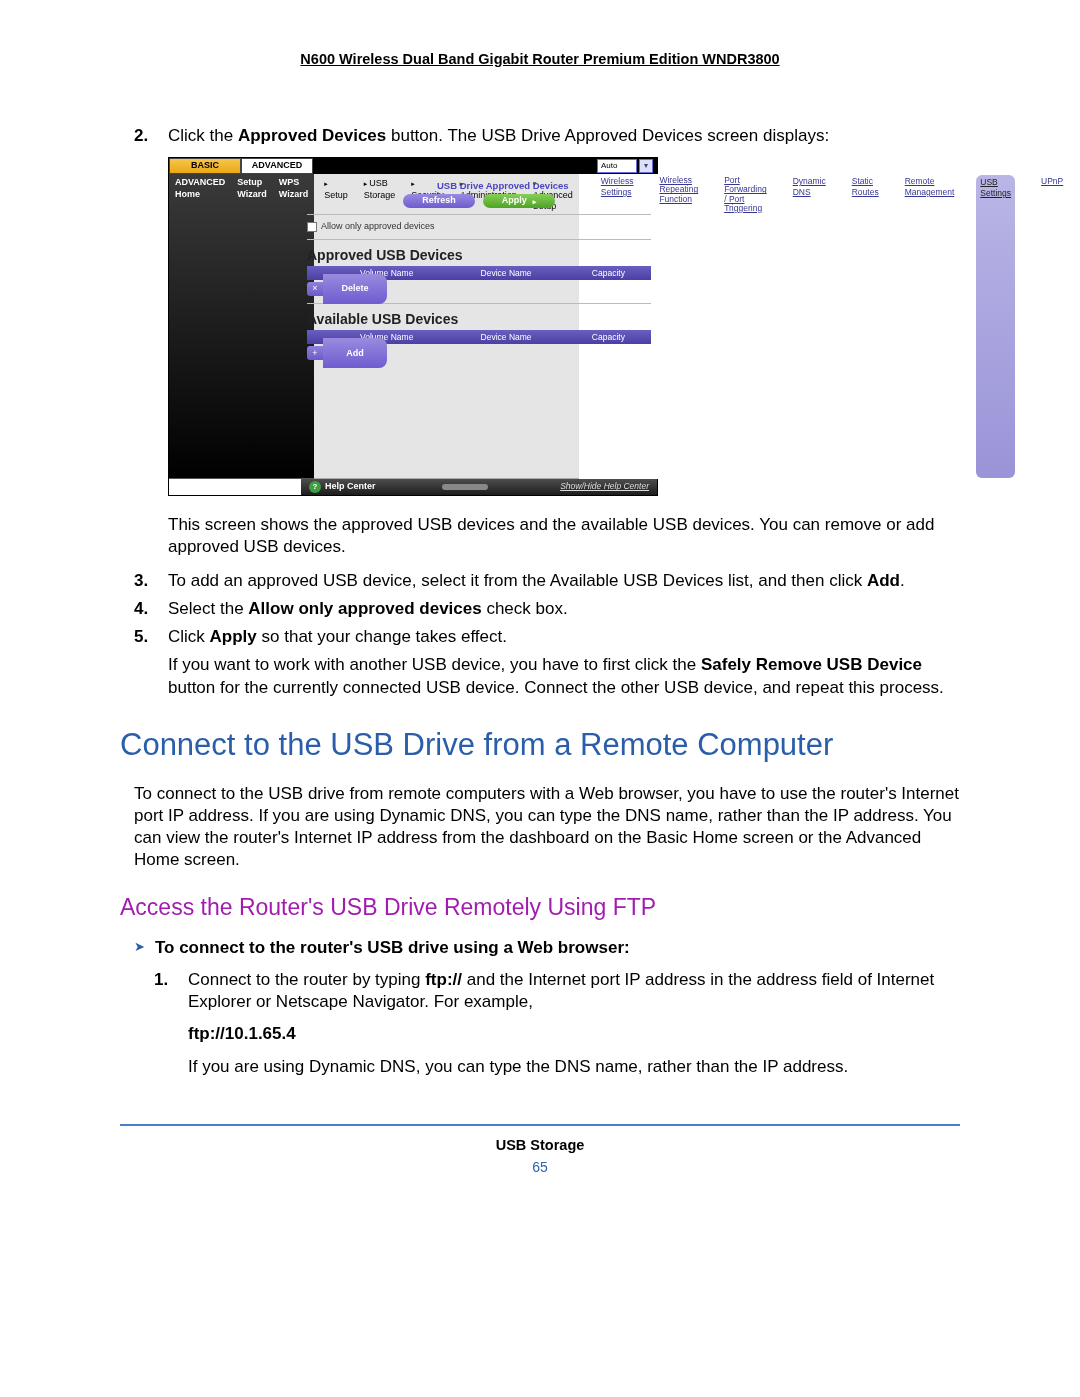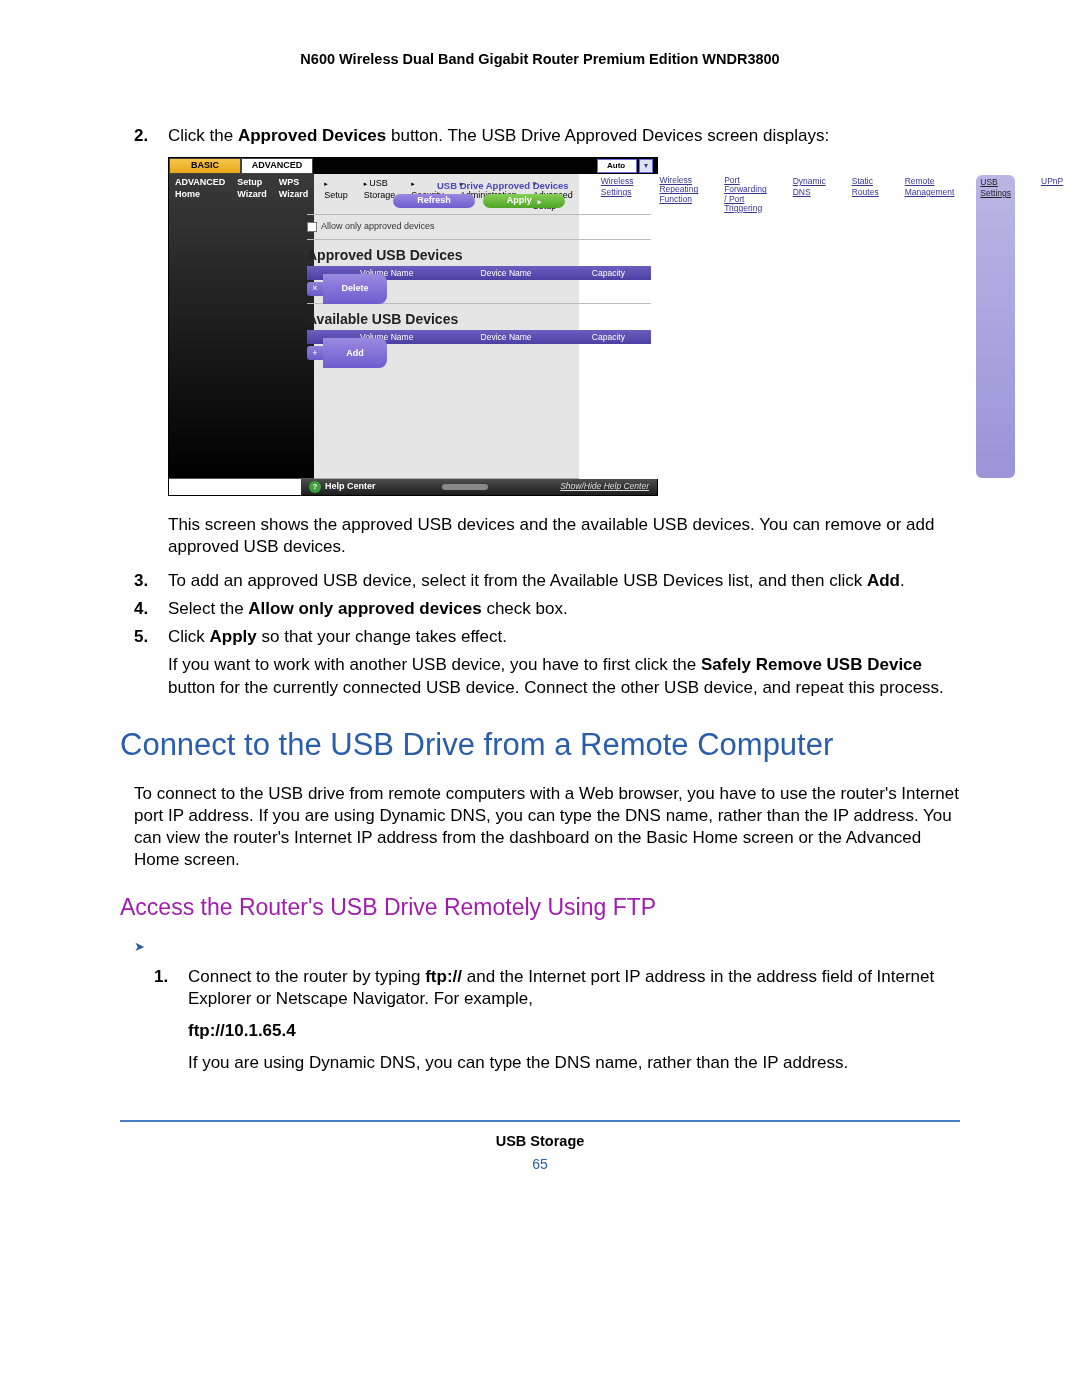--- a/index.html
+++ b/index.html
@@ -10,20 +10,21 @@
     padding: 50px 120px 40px 120px;
     color: #000;
     font-size: 17px;
     line-height: 1.3;
   }
   .header-title {
     text-align: center;
     font-weight: bold;
     font-size: 14.5px;
     margin-bottom: 56px;
+    text-decoration: underline;
   }
   .step { display: flex; margin-bottom: 6px; padding-left: 14px; }
   .step .num { font-weight: bold; min-width: 34px; }
   .step .txt { flex: 1; }
   .body-p { padding-left: 48px; margin-top: 8px; margin-bottom: 12px; }
   .indent-p { padding-left: 48px; margin-top: 6px; margin-bottom: 10px; }
 
   .bold { font-weight: bold; }
 
   
@@ -32,38 +33,38 @@
     width: 490px;
     height: 339px;
     border: 1px solid #000;
     position: relative;
     background: #fff;
     font-size: 9px;
   }
   .ui-tabbar { position: absolute; left:0; right:0; top:0; height:16px; display:flex; background:#000; }
   .ui-tab-basic { width:72px; background: linear-gradient(#f7c64c,#e9a715); color:#000; font-weight:bold; font-size:9px; display:flex; align-items:center; justify-content:center; border:1px solid #444; }
   .ui-tab-adv { width:72px; background:#fff; color:#000; font-weight:bold; font-size:9px; display:flex; align-items:center; justify-content:center; border:1px solid #444; }
-  .ui-autochip { margin-left:auto; background:#fff; width:40px; height:14px; margin-top:1px; margin-right:2px; font-size:8px; display:flex; align-items:center; padding-left:9px; border:1px solid #6a6ade;font-weight:bold; }
+  .ui-autochip { margin-left:auto; background:#fff; width:40px; height:14px; margin-top:1px; margin-right:2px; font-size:8px; display:flex; align-items:center; padding-left:3px; border:1px solid #6a6ade; }
   .ui-autobtn { width:14px; height:14px; margin-top:1px; margin-right:4px; background:#dbe2f6; border:1px solid #6a6ade; display:flex; align-items:center; justify-content:center; font-size:8px; color:#3a3a96; }
 
   .ui-body { position:absolute; top:16px; left:0; right:0; bottom:16px; display:flex; }
   .ui-side { width:132px; background:#fff; border-right:1px solid #000; display:flex; flex-direction:row; }
   .nav-dark { background: linear-gradient(#3a3a3a,#000); color:#fff; font-size:9px; font-weight:bold; padding:3px 6px; border-bottom:1px solid #555; }
   .nav-item { background:#e5e5e5; color:#000; font-size:9px; padding:4px 6px 4px 10px; border-bottom:1px solid #aaa; }
   .nav-item.exp::before { content:"▾ "; font-size:7px; }
   .nav-item.col::before { content:"▸ "; font-size:7px; }
   .nav-sub { background:#fff; color:#363694; font-size:8.5px; padding:2px 4px 2px 22px; text-decoration:underline; }
   .nav-sub.twoline { line-height:1.1; }
   .nav-sub.active { background: linear-gradient(#b9b6e6,#9a94d8); color:#222; text-decoration:underline; border-radius:6px; margin:1px 4px 1px 18px; padding:2px 4px; }
 
   .ui-main { flex:1; position:relative; padding:4px 6px; }
   .panel-title { color:#4a46c0; font-weight:bold; font-size:9.5px; margin:2px 0 0 130px; }
   .btn-row { display:flex; gap:8px; justify-content:center; margin-top:2px; }
   .pill {
-    border-radius:10px; width:82px; height:14px; display:flex; align-items:center; justify-content:center;
+    border-radius:10px; width:72px; height:14px; display:flex; align-items:center; justify-content:center;
     font-size:9px; font-weight:bold; color:#fff;
   }
   .pill.purple { background: linear-gradient(#9a8ae0,#6e5ccf); }
   .pill.green  { background: linear-gradient(#86cf56,#4fa325); }
   .pill.green .arrow { margin-left:6px; font-size:7px; }
 
   .sep { border:0; border-top:1px solid #bbb; margin:6px 0; }
 
   .chk-row { display:flex; align-items:center; gap:4px; font-size:9px; color:#333; }
   .chk { width:10px; height:10px; border:1px solid #777; background:#fff; }
@@ -235,20 +236,21 @@
 </div>
 
 <h1 class="section">Connect to the USB Drive from a Remote Computer</h1>
 
 <div style="padding-left:14px; margin-bottom:8px;">To connect to the USB drive from remote computers with a Web browser, you have to use the router's Internet port IP address. If you are using Dynamic DNS, you can type the DNS name, rather than the IP address. You can view the router's Internet IP address from the dashboard on the Basic Home screen or the Advanced Home screen.</div>
 
 <h2 class="subsection">Access the Router's USB Drive Remotely Using FTP</h2>
 
 <div class="proc-head">
   <span class="chev">➤</span>
+  <span class="txt">To connect to the router's USB drive using a Web browser:</span>
 </div>
 
 <div class="step" style="padding-left:34px;">
   <div class="num">1.</div>
   <div class="txt">
     <span>Connect to the router by typing </span><span class="bold">ftp://</span><span> and the Internet port IP address in the address field of Internet Explorer or Netscape Navigator. For example,</span>
   </div>
 </div>
 
 <div class="ftp" style="padding-left:68px;">ftp://10.1.65.4</div>

